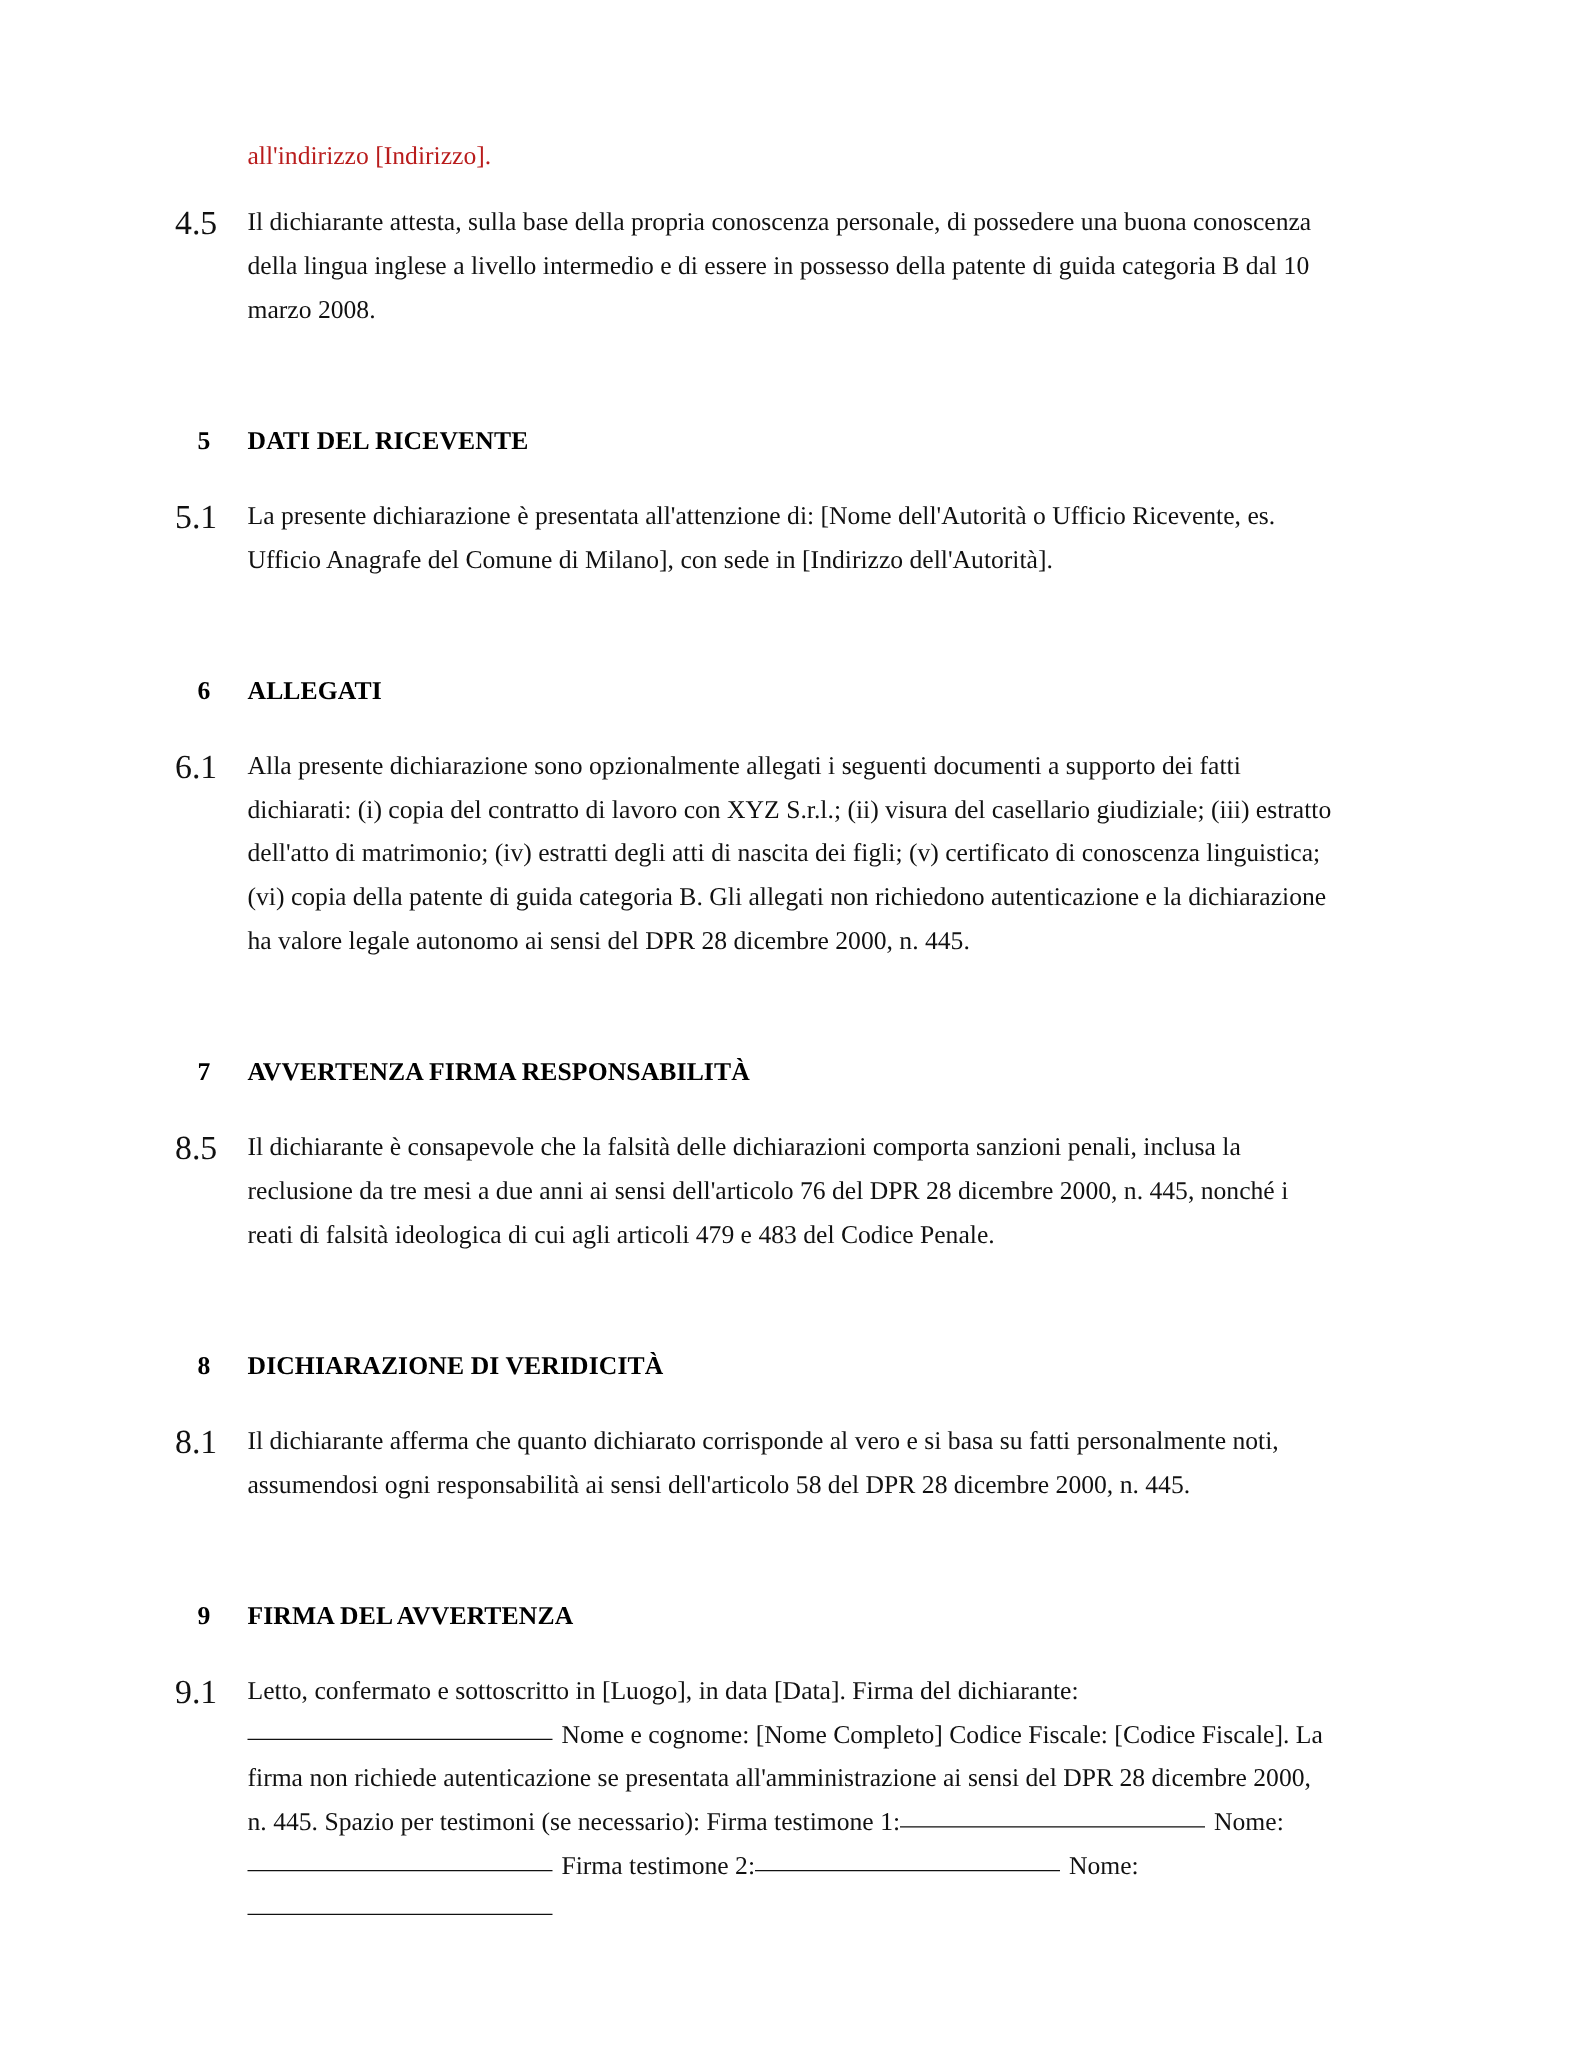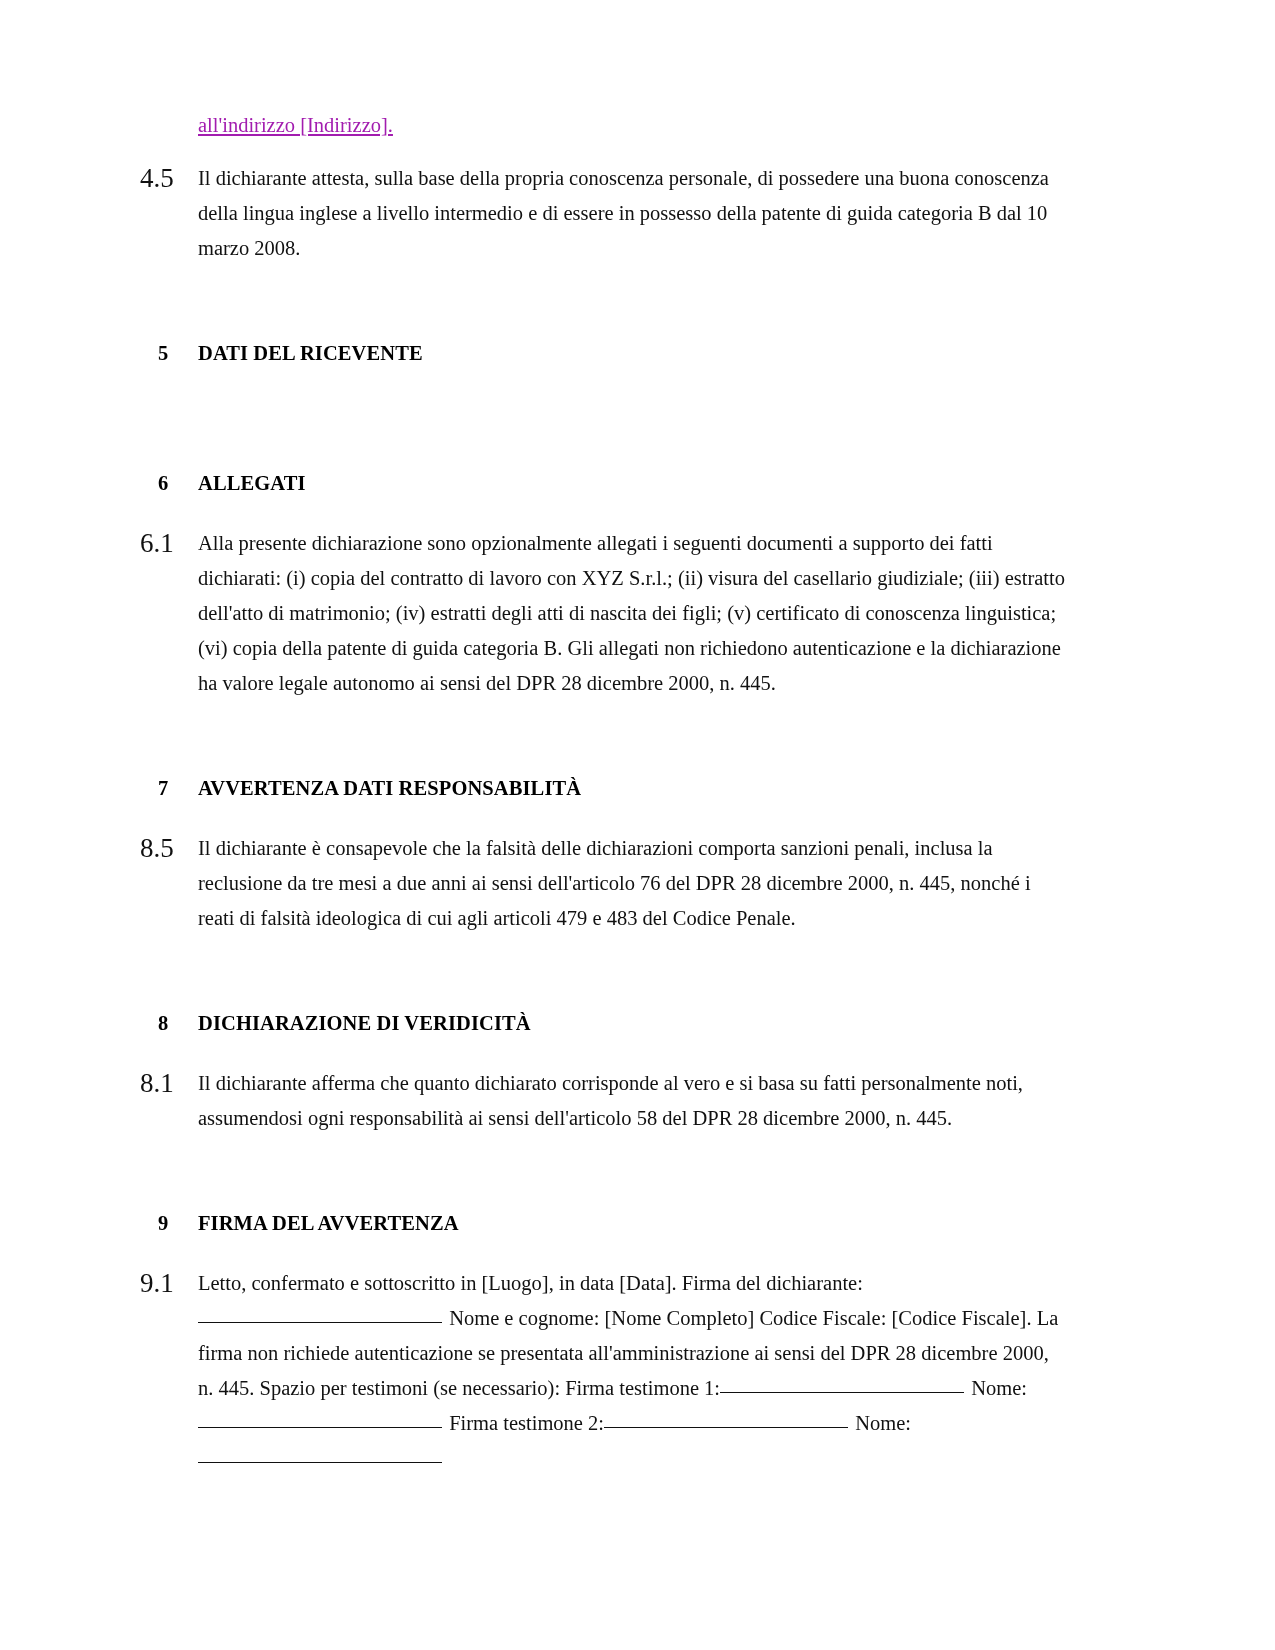--- a/index.html
+++ b/index.html
@@ -19,22 +19,21 @@
     overflow: hidden;
   }
   .content {
     width: 925px;
   }
   
   .cont-line {
     margin: 0 0 0 58px;
     font-size: 20.5px;
     line-height: 35px;
-    color: #a21caf;
-    text-decoration: underline;
+    color: #b91c1c;
   }
   
   .para {
     position: relative;
     margin: 0;
     padding-left: 58px;
     font-size: 20.5px;
     line-height: 35px;
     color: #111111;
     text-align: left;
@@ -92,26 +91,27 @@
 
     <div class="para">
       <span class="num">4.5</span>
       <span>Il dichiarante attesta, sulla base della propria conoscenza personale, di possedere una buona conoscenza della lingua inglese a livello intermedio e di essere in possesso della patente di guida categoria B dal 10 marzo 2008.</span>
     </div>
 
     <div id="sections-root">
         <div class="gap-large"></div>
         <div class="heading"><span class="num">5</span><span>DATI DEL RICEVENTE</span></div>
         <div class="gap-head"></div>
+        <div class="para"><span class="num">5.1</span><span>La presente dichiarazione è presentata all'attenzione di: [Nome dell'Autorità o Ufficio Ricevente, es. Ufficio Anagrafe del Comune di Milano], con sede in [Indirizzo dell'Autorità].</span></div>
         <div class="gap-large"></div>
         <div class="heading"><span class="num">6</span><span>ALLEGATI</span></div>
         <div class="gap-head"></div>
         <div class="para"><span class="num">6.1</span><span>Alla presente dichiarazione sono opzionalmente allegati i seguenti documenti a supporto dei fatti dichiarati: (i) copia del contratto di lavoro con </span><b>XYZ S.r.l.</b><span>; (ii) visura del casellario giudiziale; (iii) estratto dell'atto di matrimonio; (iv) estratti degli atti di nascita dei figli; (v) certificato di conoscenza linguistica; (vi) copia della patente di guida categoria B. Gli allegati non richiedono autenticazione e la dichiarazione ha valore legale autonomo ai sensi del </span><b>DPR 28 dicembre 2000, n. 445</b><span>.</span></div>
         <div class="gap-large"></div>
-        <div class="heading"><span class="num">7</span><span>AVVERTENZA DATI RESPONSABILITÀ</span></div>
+        <div class="heading"><span class="num">7</span><span>AVVERTENZA FIRMA RESPONSABILITÀ</span></div>
         <div class="gap-head"></div>
         <div class="para"><span class="num">8.5</span><span>Il dichiarante è consapevole che la falsità delle dichiarazioni comporta sanzioni penali, inclusa la reclusione da tre mesi a due anni ai sensi dell'articolo 76 del </span><b>DPR 28 dicembre 2000, n. 445</b><span>, nonché i reati di falsità ideologica di cui agli articoli 479 e 483 del </span><b>Codice Penale</b><span>.</span></div>
         <div class="gap-large"></div>
         <div class="heading"><span class="num">8</span><span>DICHIARAZIONE DI VERIDICITÀ</span></div>
         <div class="gap-head"></div>
         <div class="para"><span class="num">8.1</span><span>Il dichiarante afferma che quanto dichiarato corrisponde al vero e si basa su fatti personalmente noti, assumendosi ogni responsabilità ai sensi dell'articolo 58 del </span><b>DPR 28 dicembre 2000, n. 445</b><span>.</span></div>
         <div class="gap-large"></div>
         <div class="heading"><span class="num">9</span><span>FIRMA DEL AVVERTENZA</span></div>
         <div class="gap-head"></div>
         <div class="para"><span class="num">9.1</span><span>Letto, confermato e sottoscritto in [Luogo], in data [Data]. Firma del dichiarante:</span><span class="blank"></span><span> Nome e cognome: [Nome Completo] Codice Fiscale: [Codice Fiscale]. La firma non richiede autenticazione se presentata all'amministrazione ai sensi del </span><b>DPR 28 dicembre 2000, n. 445</b><span>. Spazio per testimoni (se necessario): Firma testimone 1:</span><span class="blank"></span><span> Nome:</span><span class="blank"></span><span> Firma testimone 2:</span><span class="blank"></span><span> Nome:</span><span class="blank"></span></div>

